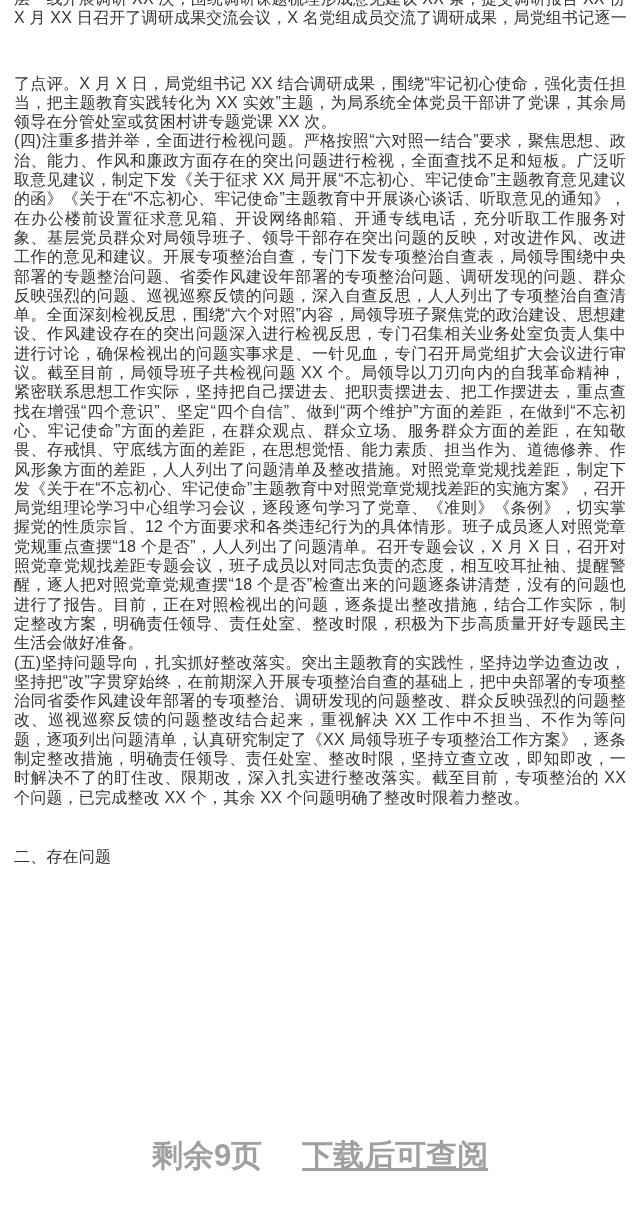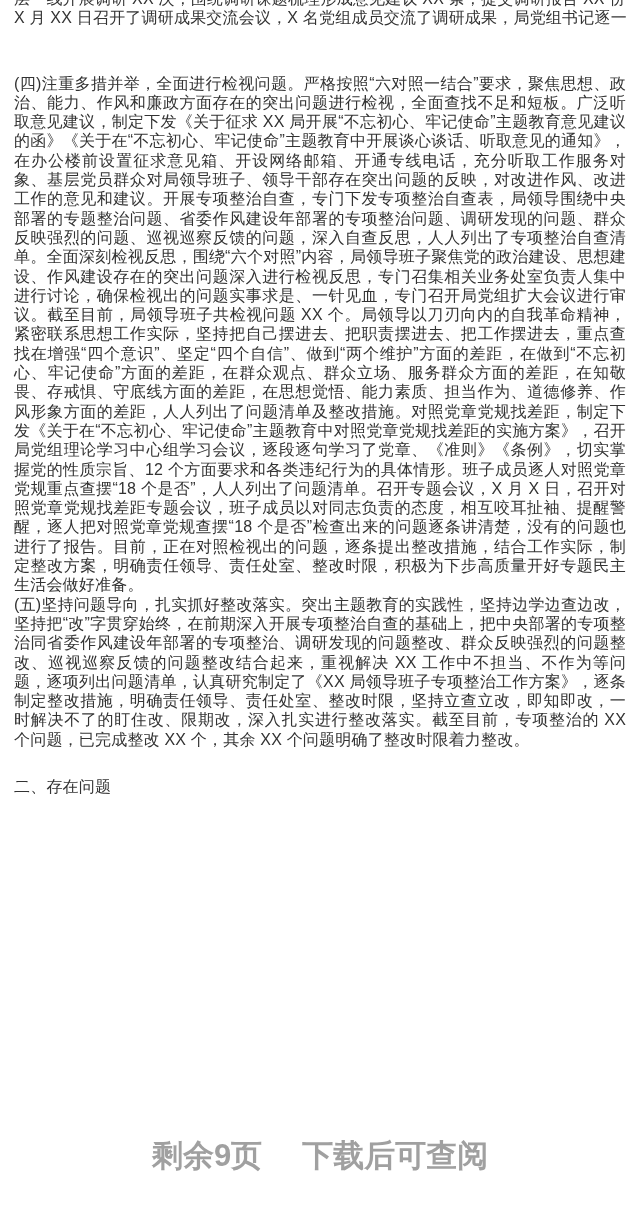--- a/index.html
+++ b/index.html
@@ -31,50 +31,52 @@
     text-align: left;
   }
   
   .top-fragment {
     margin-top: -11px;
   }
   .page-gap {
     height: 46px;
   }
   .section-heading {
-    margin-top: 28px;
+    margin-top: 40px;
   }
   .preview-footer {
     position: absolute;
     left: 0;
     right: 0;
     top: 1138px;
     text-align: center;
     color: #a0a0a0;
     font-weight: bold;
     font-size: 31px;
     line-height: 36px;
   }
   .preview-footer .download-part {
     margin-left: 40px;
+    text-decoration: underline;
   }
 </style>
 </head>
 <body>
 
 <div class="page">
 
   <div class="top-fragment">
     <p class="para oneline">层一线开展调研 XX 次，围绕调研课题梳理形成意见建议 XX 条，提交调研报告 XX 份。</p>
     <p class="para oneline">X 月 XX 日召开了调研成果交流会议，X 名党组成员交流了调研成果，局党组书记逐一进行</p>
   </div>
 
   <div class="page-gap"></div>
 
   <div class="page-body">
+    <p class="para">了点评。X 月 X 日，局党组书记 XX 结合调研成果，围绕“牢记初心使命，强化责任担当，把主题教育实践转化为 XX 实效”主题，为局系统全体党员干部讲了党课，其余局领导在分管处室或贫困村讲专题党课 XX 次。</p>
     <p class="para">(四)注重多措并举，全面进行检视问题。严格按照“六对照一结合”要求，聚焦思想、政治、能力、作风和廉政方面存在的突出问题进行检视，全面查找不足和短板。广泛听取意见建议，制定下发《关于征求 XX 局开展“不忘初心、牢记使命”主题教育意见建议的函》《关于在“不忘初心、牢记使命”主题教育中开展谈心谈话、听取意见的通知》，在办公楼前设置征求意见箱、开设网络邮箱、开通专线电话，充分听取工作服务对象、基层党员群众对局领导班子、领导干部存在突出问题的反映，对改进作风、改进工作的意见和建议。开展专项整治自查，专门下发专项整治自查表，局领导围绕中央部署的专题整治问题、省委作风建设年部署的专项整治问题、调研发现的问题、群众反映强烈的问题、巡视巡察反馈的问题，深入自查反思，人人列出了专项整治自查清单。全面深刻检视反思，围绕“六个对照”内容，局领导班子聚焦党的政治建设、思想建设、作风建设存在的突出问题深入进行检视反思，专门召集相关业务处室负责人集中进行讨论，确保检视出的问题实事求是、一针见血，专门召开局党组扩大会议进行审议。截至目前，局领导班子共检视问题 XX 个。局领导以刀刃向内的自我革命精神，紧密联系思想工作实际，坚持把自己摆进去、把职责摆进去、把工作摆进去，重点查找在增强“四个意识”、坚定“四个自信”、做到“两个维护”方面的差距，在做到“不忘初心、牢记使命”方面的差距，在群众观点、群众立场、服务群众方面的差距，在知敬畏、存戒惧、守底线方面的差距，在思想觉悟、能力素质、担当作为、道德修养、作风形象方面的差距，人人列出了问题清单及整改措施。对照党章党规找差距，制定下发《关于在“不忘初心、牢记使命”主题教育中对照党章党规找差距的实施方案》，召开局党组理论学习中心组学习会议，逐段逐句学习了党章、《准则》《条例》，切实掌握党的性质宗旨、12 个方面要求和各类违纪行为的具体情形。班子成员逐人对照党章党规重点查摆“18 个是否”，人人列出了问题清单。召开专题会议，X 月 X 日，召开对照党章党规找差距专题会议，班子成员以对同志负责的态度，相互咬耳扯袖、提醒警醒，逐人把对照党章党规查摆“18 个是否”检查出来的问题逐条讲清楚，没有的问题也进行了报告。目前，正在对照检视出的问题，逐条提出整改措施，结合工作实际，制定整改方案，明确责任领导、责任处室、整改时限，积极为下步高质量开好专题民主生活会做好准备。</p>
     <p class="para">(五)坚持问题导向，扎实抓好整改落实。突出主题教育的实践性，坚持边学边查边改，坚持把“改”字贯穿始终，在前期深入开展专项整治自查的基础上，把中央部署的专项整治同省委作风建设年部署的专项整治、调研发现的问题整改、群众反映强烈的问题整改、巡视巡察反馈的问题整改结合起来，重视解决 XX 工作中不担当、不作为等问题，逐项列出问题清单，认真研究制定了《XX 局领导班子专项整治工作方案》，逐条制定整改措施，明确责任领导、责任处室、整改时限，坚持立查立改，即知即改，一时解决不了的盯住改、限期改，深入扎实进行整改落实。截至目前，专项整治的 XX 个问题，已完成整改 XX 个，其余 XX 个问题明确了整改时限着力整改。</p>
     <p class="para section-heading">二、存在问题</p>
   </div>
 
 </div>
 
 <div class="preview-footer">
   <span class="remaining-part">剩余9页</span><span class="download-part">下载后可查阅</span>
 </div>

